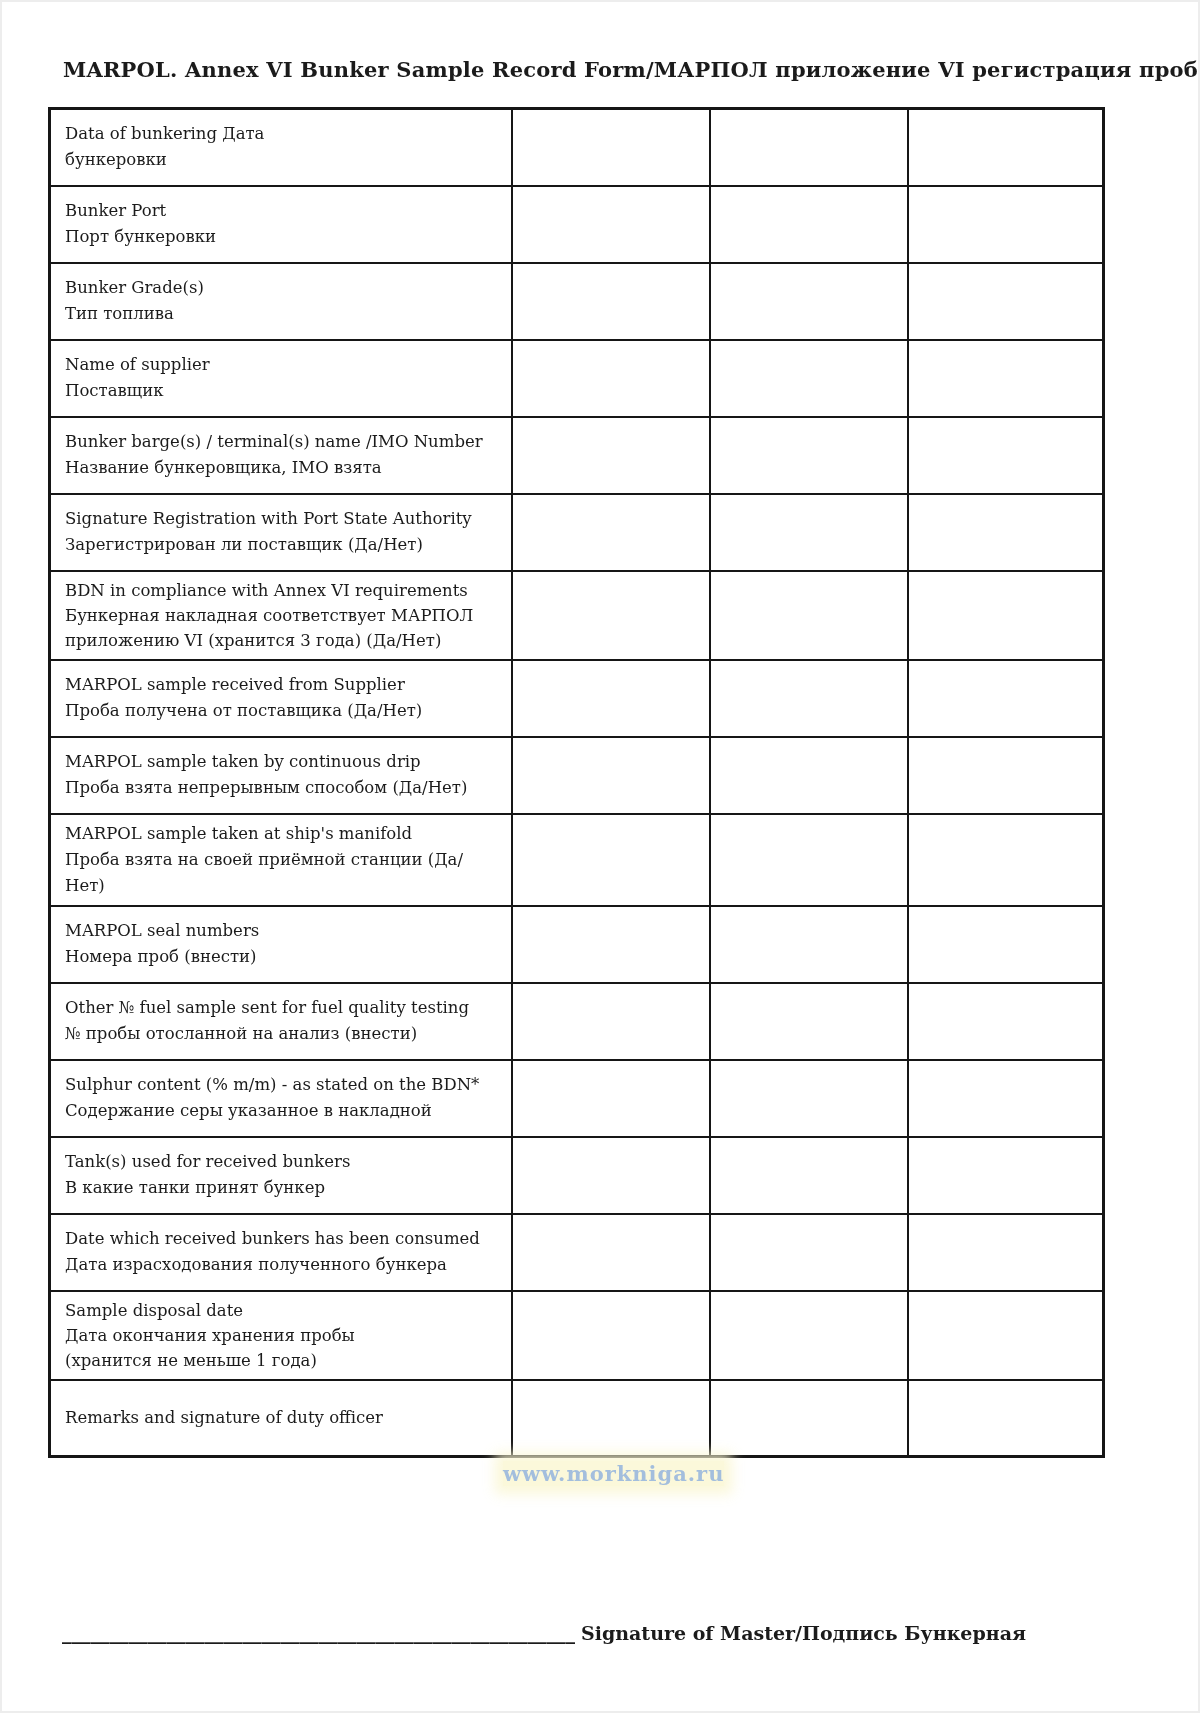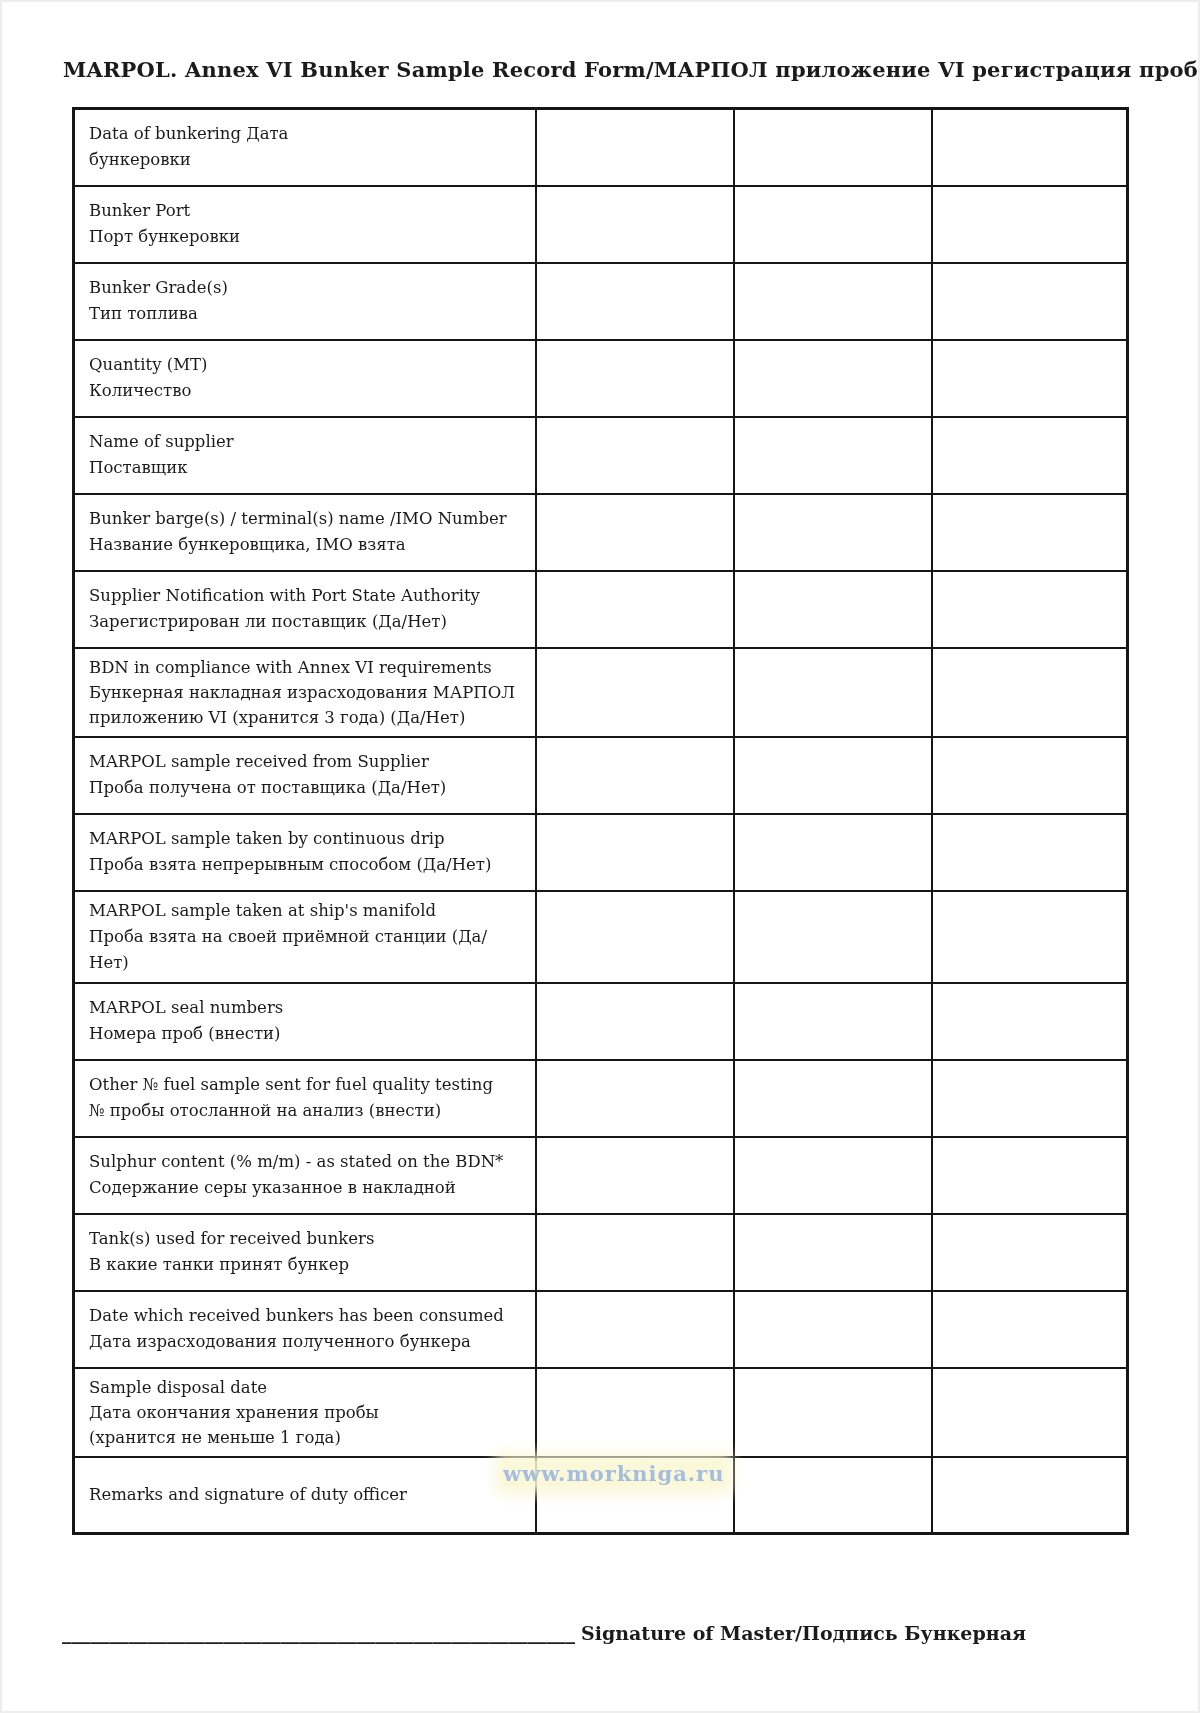--- a/index.html
+++ b/index.html
@@ -17,21 +17,21 @@
     position: absolute;
     left: 63px;
     top: 57px;
     font-size: 21px;
     font-weight: 600;
     letter-spacing: 0.2px;
     white-space: nowrap;
   }
   table.record {
     position: absolute;
-    left: 72px;
+    left: 48px;
     top: 107px;
     border-collapse: collapse;
     table-layout: fixed;
     width: 1054px;
     padding-left: 24px;
   }
   table.record, table.record td {
     border: 2px solid #161616;
   }
   table.record { border-width: 3px; }
@@ -108,58 +108,49 @@
           <td class="label-cell">
             <div>Bunker Grade(s)</div>
             <div>Тип топлива</div>
           </td>
           <td class="value-cell"></td>
           <td class="value-cell"></td>
           <td class="value-cell"></td>
         </tr>
         <tr class="row">
           <td class="label-cell">
-            <div>Quantity (MT)</div>
-            <div>Количество</div>
-          </td>
-          <td class="value-cell"></td>
-          <td class="value-cell"></td>
-          <td class="value-cell"></td>
-        </tr>
-        <tr class="row">
-          <td class="label-cell">
             <div>Name of supplier</div>
             <div>Поставщик</div>
           </td>
           <td class="value-cell"></td>
           <td class="value-cell"></td>
           <td class="value-cell"></td>
         </tr>
         <tr class="row">
           <td class="label-cell">
             <div>Bunker barge(s) / terminal(s) name /IMO Number</div>
             <div>Название бункеровщика, IMO взята</div>
           </td>
           <td class="value-cell"></td>
           <td class="value-cell"></td>
           <td class="value-cell"></td>
         </tr>
         <tr class="row">
           <td class="label-cell">
-            <div>Supplier Notification with Port State Authority</div>
+            <div>Signature Registration with Port State Authority</div>
             <div>Зарегистрирован ли поставщик (Да/Нет)</div>
           </td>
           <td class="value-cell"></td>
           <td class="value-cell"></td>
           <td class="value-cell"></td>
         </tr>
         <tr class="row tall">
           <td class="label-cell">
             <div>BDN in compliance with Annex VI requirements</div>
-            <div>Бункерная накладная израсходования МАРПОЛ</div>
+            <div>Бункерная накладная соответствует МАРПОЛ</div>
             <div>приложению VI (хранится 3 года) (Да/Нет)</div>
           </td>
           <td class="value-cell"></td>
           <td class="value-cell"></td>
           <td class="value-cell"></td>
         </tr>
         <tr class="row">
           <td class="label-cell">
             <div>MARPOL sample received from Supplier</div>
             <div>Проба получена от поставщика (Да/Нет)</div>

